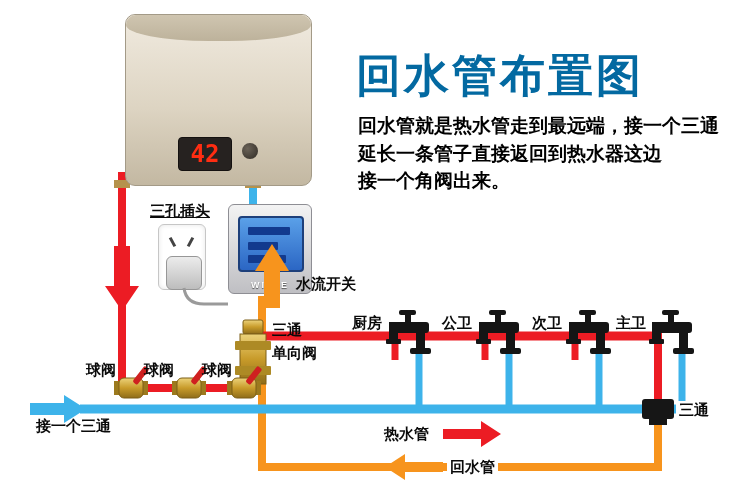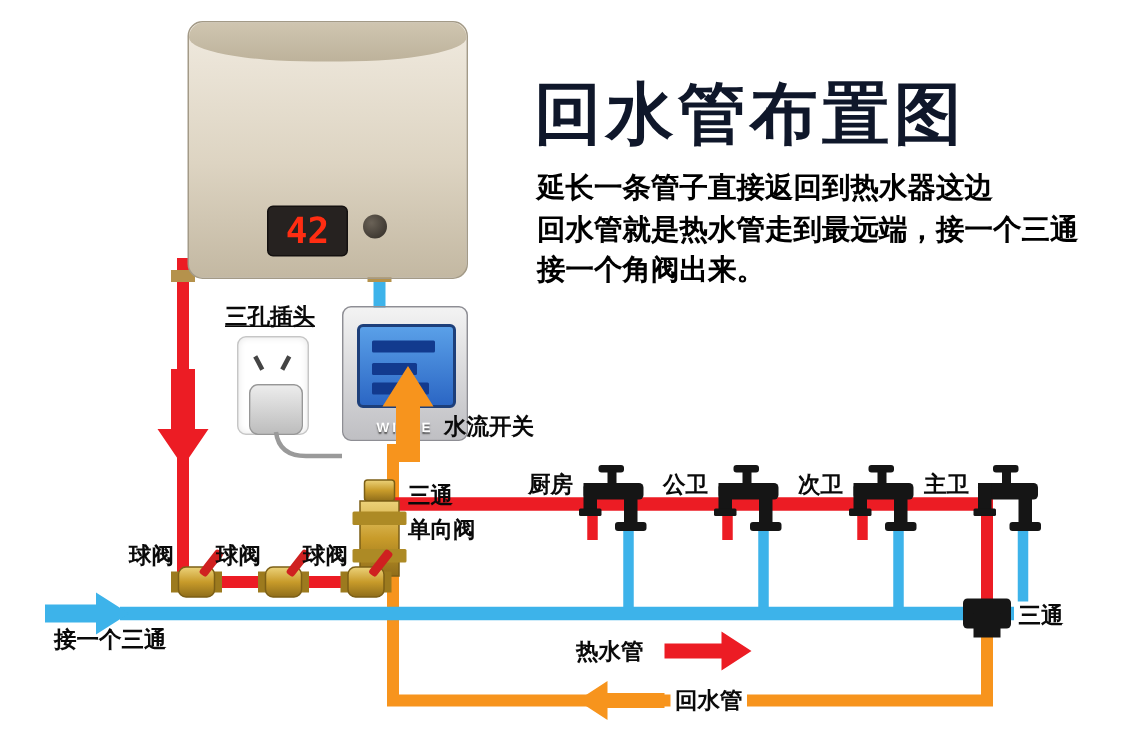--- a/index.html
+++ b/index.html
@@ -5,21 +5,21 @@
   html,body{margin:0;padding:0;background:#fff;}
   .stage{position:relative;width:750px;height:490px;background:#fff;overflow:hidden;
          font-family:"Liberation Sans","DejaVu Sans",sans-serif;}
   svg.layer{position:absolute;left:0;top:0;z-index:0;}
   svg.overlay{position:absolute;left:0;top:0;z-index:3;pointer-events:none;}
 
   .lbl{position:absolute;font-weight:700;font-size:15px;color:#0a0a0a;white-space:nowrap;z-index:4;}
   .lbl.bg{background:#fff;padding:0 3px;}
 
   .title{position:absolute;left:356px;top:46px;font-size:45px;font-weight:900;
-         letter-spacing:3px;color:#0f172a;z-index:4;}
+         letter-spacing:3px;color:#0369a1;z-index:4;}
   .intro{position:absolute;left:358px;top:112px;width:392px;z-index:4;}
   .intro div{font-size:19px;font-weight:700;color:#000;line-height:1.45;}
 
   .heater{position:absolute;left:125px;top:14px;width:185px;height:170px;z-index:2;
           border-radius:10px;border:1px solid #a39a87;
           background:linear-gradient(180deg,#f0eadf 0%,#ddd4c2 55%,#c3b8a2 100%);}
   .heater-top{position:absolute;left:0;top:0;width:100%;height:26px;
           border-radius:10px 10px 45% 45%/10px 10px 16px 16px;
           background:linear-gradient(180deg,#cfc5b0,#bdb29b);}
   .heater-panel{position:absolute;left:52px;top:122px;width:52px;height:32px;
@@ -157,22 +157,22 @@
     <div class="ctrl-brand">WILLE</div>
   </div>
 
   <svg class="overlay" width="750" height="490">
     <path d="M184,288 q2,16 20,16 h24" fill="none" stroke="#9a9a9a" stroke-width="3"></path>
     <polygon points="272,244 289,271 280,271 280,308 264,308 264,271 255,271" fill="#f7941d"></polygon>
   </svg>
 
   <div class="title">回水管布置图</div>
   <div class="intro">
+    <div>回水管就是热水管走到最远端，接一个三通</div>
     <div>延长一条管子直接返回到热水器这边</div>
-    <div>回水管就是热水管走到最远端，接一个三通</div>
     <div>接一个角阀出来。</div>
   </div>
 
   <div class="lbl" style="left:150px;top:202px;text-decoration:underline;">三孔插头</div>
   <div class="lbl" style="left:296px;top:275px;">水流开关</div>
   <div class="lbl" style="left:272px;top:321px;">三通</div>
   <div class="lbl" style="left:272px;top:344px;">单向阀</div>
   <div class="lbl" style="left:86px;top:361px;">球阀</div>
   <div class="lbl" style="left:144px;top:361px;">球阀</div>
   <div class="lbl" style="left:202px;top:361px;">球阀</div>

